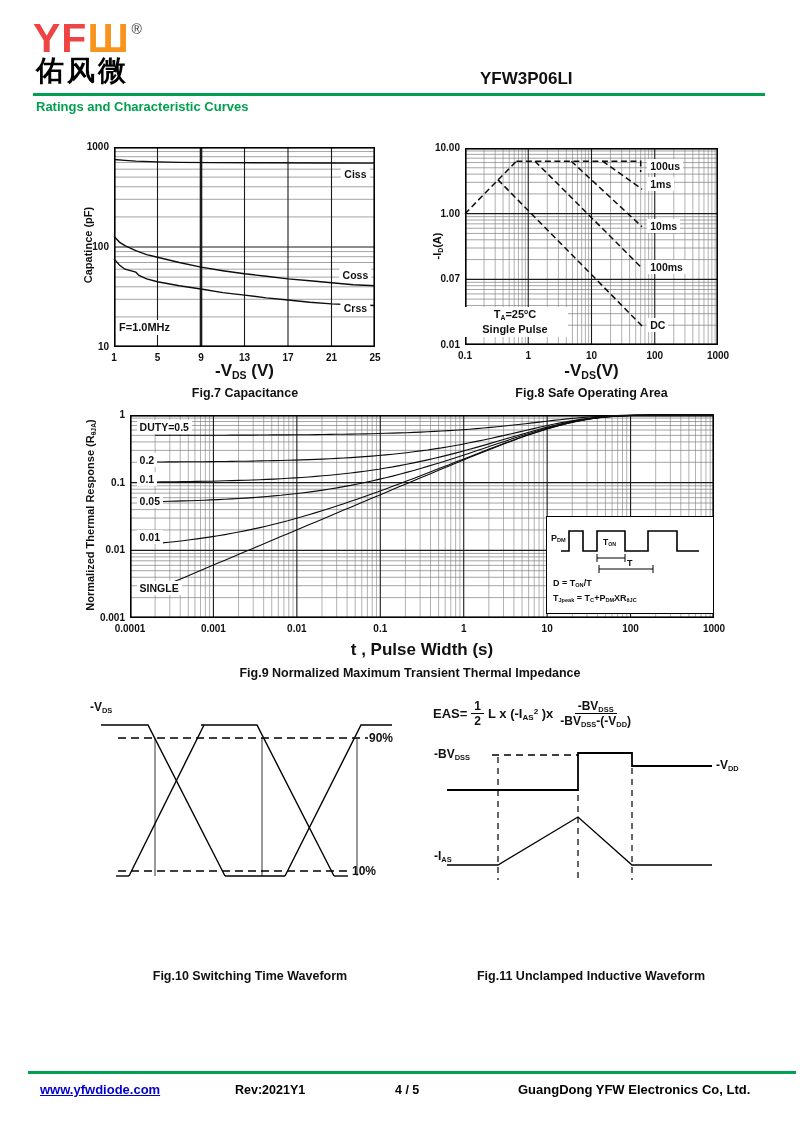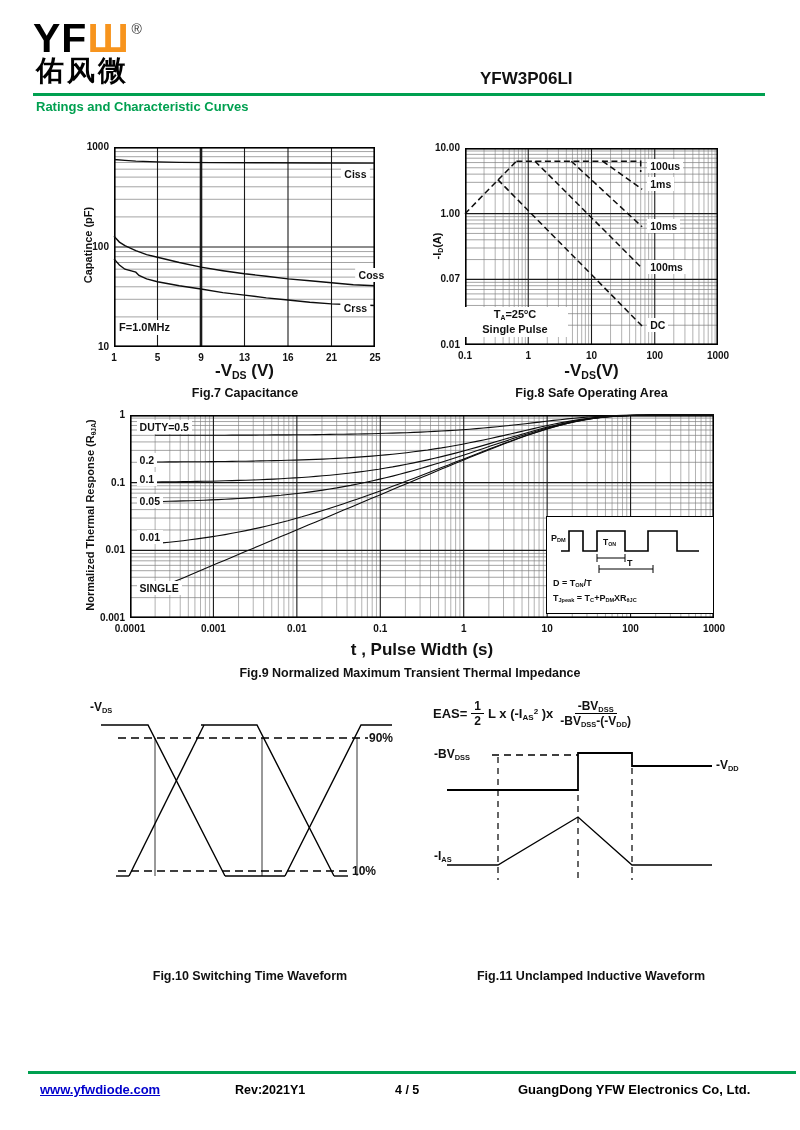--- a/index.html
+++ b/index.html
@@ -38,21 +38,21 @@
   
   .footer-link{position:absolute;left:40px;top:1082px;font-size:13px;font-weight:700;color:#0000cc;text-decoration:underline;cursor:pointer;}
   .footer-text{position:absolute;font-size:12.5px;font-weight:700;color:#000;}
 </style>
 </head>
 <body>
 
 <div class="page">
 
   <div class="logo-main">
-    <span id="logo-green" style="color: #000000;">YF</span><span id="logo-orange" style="color: rgb(247, 148, 29);">Ш</span><span class="logo-reg">®</span>
+    <span id="logo-green" style="color: #ef4444;">YF</span><span id="logo-orange" style="color: rgb(247, 148, 29);">Ш</span><span class="logo-reg">®</span>
   </div>
   <div class="logo-cjk">佑风微</div>
   <div class="part-number">YFW3P06LI</div>
   <div class="green-rule" id="rule-top" style="left: 33px; top: 93px; width: 732px; background: rgb(0, 160, 80);"></div>
   <div class="section-title" id="section-title" style="color: rgb(0, 160, 80);">Ratings and Characteristic Curves</div>
 
   <svg id="svg-fig7" class="chart-svg" viewBox="0 0 261 200" width="261" height="200" style="left: 114px; top: 147px;">
       <g>
         <line x1="0" y1="169.89700043360187" x2="261" y2="169.89700043360187" stroke="#7d7d7d" stroke-width="0.7"></line>
         <line x1="0" y1="152.28787452803374" x2="261" y2="152.28787452803374" stroke="#7d7d7d" stroke-width="0.7"></line>
@@ -263,28 +263,28 @@
         <polyline points="25.1,86.6 32.1,86.5 39.1,86.3 46.1,86.1 53.1,85.9 60.0,85.7 67.0,85.5 74.0,85.2 81.0,84.9 88.0,84.6 95.0,84.3 102.0,83.9 108.9,83.5 115.9,83.1 122.9,82.6 129.9,82.1 136.9,81.5 143.9,80.9 150.9,80.3 157.8,79.5 164.8,78.8 171.8,78.0 178.8,77.1 185.8,76.1 192.8,75.1 199.8,74.0 206.8,72.9 213.7,71.6 220.7,70.4 227.7,69.0 234.7,67.5 241.7,66.0 248.7,64.4 255.7,62.8 262.6,61.1 269.6,59.3 276.6,57.4 283.6,55.5 290.6,53.5 297.6,51.4 304.6,49.3 311.5,47.2 318.5,45.0 325.5,42.8 332.5,40.5 339.5,38.2 346.5,35.8 353.5,33.5 360.4,31.1 367.4,28.8 374.4,26.5 381.4,24.1 388.4,21.8 395.4,19.6 402.4,17.4 409.3,15.3 416.3,13.3 423.3,11.4 430.3,9.6 437.3,8.0 444.3,6.5 451.3,5.2 458.3,4.0 465.2,3.0 472.2,2.2 479.2,1.6 486.2,1.1 493.2,0.7 500.2,0.5 507.2,0.3 514.1,0.2 521.1,0.1 528.1,0.0 535.1,0.0 542.1,0.0 549.1,0.0 556.1,0.0 563.0,0.0 570.0,0.0 577.0,0.0 584.0,0.0" fill="none" stroke="#0d0d0d" stroke-width="1.1"></polyline>
         <polyline points="25.1,128.5 32.1,127.9 39.1,127.2 46.1,126.5 53.1,125.7 60.0,124.8 67.0,123.9 74.0,122.9 81.0,121.9 88.0,120.8 95.0,119.6 102.0,118.3 108.9,117.0 115.9,115.6 122.9,114.1 129.9,112.6 136.9,111.0 143.9,109.3 150.9,107.5 157.8,105.7 164.8,103.7 171.8,101.8 178.8,99.7 185.8,97.6 192.8,95.5 199.8,93.3 206.8,91.0 213.7,88.7 220.7,86.3 227.7,83.9 234.7,81.5 241.7,79.0 248.7,76.4 255.7,73.9 262.6,71.3 269.6,68.7 276.6,66.0 283.6,63.4 290.6,60.7 297.6,58.0 304.6,55.3 311.5,52.6 318.5,49.9 325.5,47.1 332.5,44.4 339.5,41.7 346.5,39.0 353.5,36.3 360.4,33.6 367.4,30.9 374.4,28.3 381.4,25.7 388.4,23.2 395.4,20.8 402.4,18.4 409.3,16.2 416.3,14.0 423.3,12.0 430.3,10.1 437.3,8.4 444.3,6.8 451.3,5.4 458.3,4.2 465.2,3.2 472.2,2.3 479.2,1.7 486.2,1.1 493.2,0.8 500.2,0.5 507.2,0.3 514.1,0.2 521.1,0.1 528.1,0.0 535.1,0.0 542.1,0.0 549.1,0.0 556.1,0.0 563.0,0.0 570.0,0.0 577.0,0.0 584.0,0.0" fill="none" stroke="#0d0d0d" stroke-width="1.1"></polyline>
         <polyline points="25.1,174.7 32.1,171.7 39.1,168.8 46.1,165.8 53.1,162.9 60.0,159.9 67.0,157.0 74.0,154.0 81.0,151.1 88.0,148.1 95.0,145.2 102.0,142.2 108.9,139.3 115.9,136.3 122.9,133.4 129.9,130.5 136.9,127.5 143.9,124.6 150.9,121.6 157.8,118.7 164.8,115.7 171.8,112.8 178.8,109.8 185.8,106.9 192.8,103.9 199.8,101.0 206.8,98.1 213.7,95.1 220.7,92.2 227.7,89.2 234.7,86.3 241.7,83.3 248.7,80.4 255.7,77.5 262.6,74.5 269.6,71.6 276.6,68.7 283.6,65.7 290.6,62.8 297.6,59.9 304.6,57.0 311.5,54.1 318.5,51.2 325.5,48.3 332.5,45.5 339.5,42.6 346.5,39.8 353.5,37.0 360.4,34.2 367.4,31.5 374.4,28.8 381.4,26.2 388.4,23.6 395.4,21.1 402.4,18.7 409.3,16.4 416.3,14.2 423.3,12.1 430.3,10.2 437.3,8.5 444.3,6.9 451.3,5.5 458.3,4.3 465.2,3.2 472.2,2.4 479.2,1.7 486.2,1.2 493.2,0.8 500.2,0.5 507.2,0.3 514.1,0.2 521.1,0.1 528.1,0.0 535.1,0.0 542.1,0.0 549.1,0.0 556.1,0.0 563.0,0.0 570.0,0.0 577.0,0.0 584.0,0.0" fill="none" stroke="#0d0d0d" stroke-width="1.1"></polyline>
       </g>
     </svg>
   <div id="gen-labels">
       <div class="tick xt" style="left: 82px; top: 352px;">1</div>
       <div class="tick xt" style="left: 125.5px; top: 352px;">5</div>
       <div class="tick xt" style="left: 169px; top: 352px;">9</div>
       <div class="tick xt" style="left: 212.5px; top: 352px;">13</div>
-      <div class="tick xt" style="left: 256px; top: 352px;">16</div>
+      <div class="tick xt" style="left: 256px; top: 352px;">17</div>
       <div class="tick xt" style="left: 299.5px; top: 352px;">21</div>
       <div class="tick xt" style="left: 343px; top: 352px;">25</div>
       <div class="tick yt" style="left: 61px; top: 341px;">10</div>
       <div class="tick yt" style="left: 61px; top: 241px;">100</div>
       <div class="tick yt" style="left: 61px; top: 141px;">1000</div>
       <div class="clabel" style="left: 355.425px; top: 166.761px; transform: translateX(-50%);">Ciss</div>
-      <div class="clabel" style="left: 355.425px; top: 268.4px; transform: translateX(-50%); margin-left: 16px;">Coss</div>
+      <div class="clabel" style="left: 355.425px; top: 268.4px; transform: translateX(-50%);">Coss</div>
       <div class="clabel" style="left: 355.425px; top: 301.083px; transform: translateX(-50%);">Crss</div>
       <div class="tick xt" style="left: 433px; top: 350px;">0.1</div>
       <div class="tick xt" style="left: 496.25px; top: 350px;">1</div>
       <div class="tick xt" style="left: 559.5px; top: 350px;">10</div>
       <div class="tick xt" style="left: 622.75px; top: 350px;">100</div>
       <div class="tick xt" style="left: 686px; top: 350px;">1000</div>
       <div class="tick yt" style="left: 412px; top: 142px;">10.00</div>
       <div class="tick yt" style="left: 412px; top: 207.667px;">1.00</div>
       <div class="tick yt" style="left: 412px; top: 273.333px;">0.07</div>
       <div class="tick yt" style="left: 412px; top: 339px;">0.01</div>

